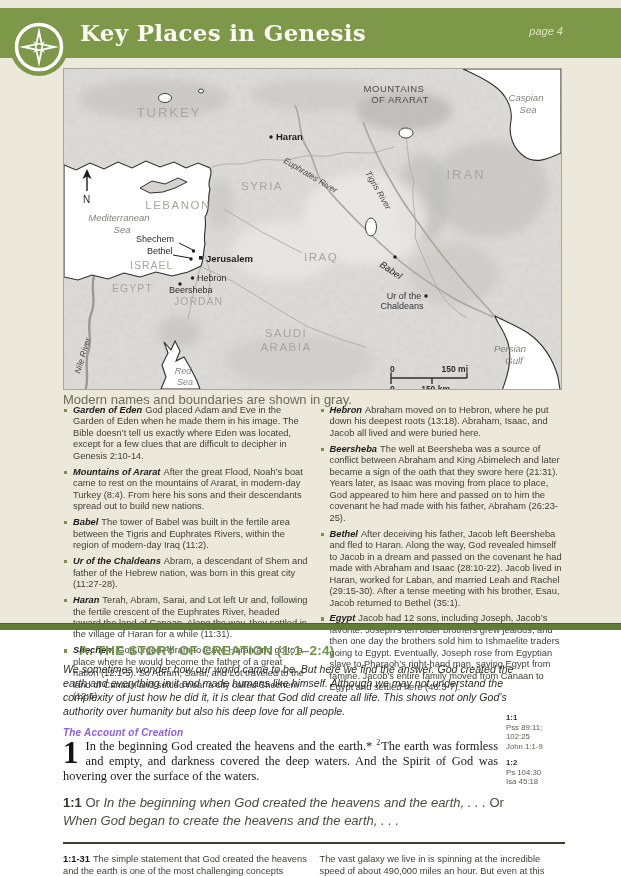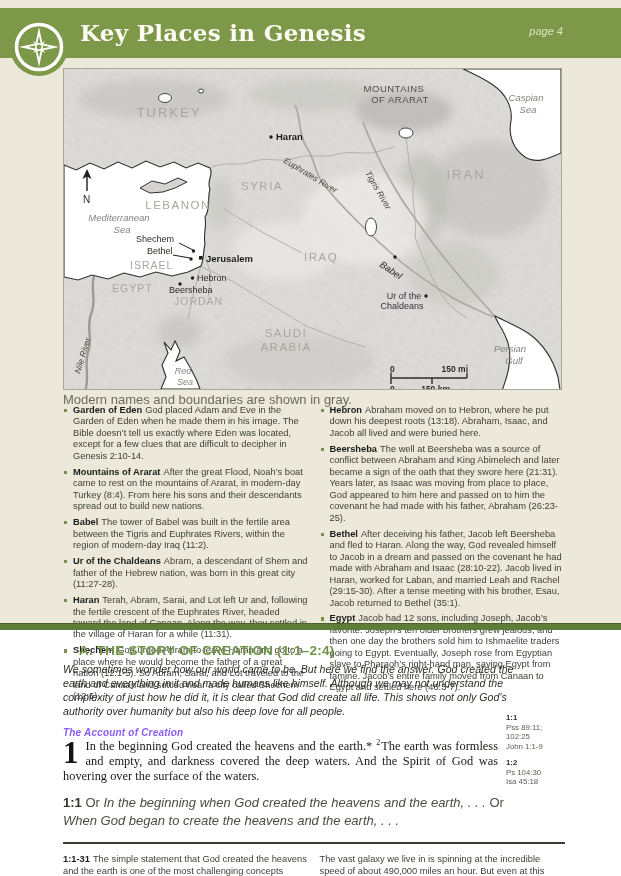--- a/index.html
+++ b/index.html
@@ -33,21 +33,21 @@
   .region{fill:#4e4e48;font-size:9.5px;letter-spacing:.5px;}
   .scale-lbl{fill:#2c2c28;font-size:8.5px;font-weight:bold;}
   .north-lbl{fill:#2c2c28;font-size:10px;}
 
   
   .cols{position:absolute;left:63px;top:405px;width:502px;display:flex;gap:11px;}
   .col{width:246px;}
   .col ul{margin:0;padding:0;list-style:none;}
   .col li{position:relative;padding-left:10px;margin-bottom:4.5px;font-size:9.3px;line-height:1.235;color:#3e3e38;}
   .col li::before{content:"";position:absolute;left:1px;top:4px;width:3.2px;height:3.2px;background:#7c8f52;}
-  .col li b{color:#1c1c1a;margin-right:3px;}
+  .col li b{color:#1c1c1a;margin-right:3px;font-style:italic;}
 
   
   .divider{position:absolute;left:0;top:623px;width:621px;height:6px;background:#5e7d36;border-top:1px solid #48632a;}
 
   
   .section{position:absolute;left:63px;top:643px;width:502px;}
   .sec-head{font-size:13.5px;font-weight:bold;color:#6f9447;letter-spacing:.2px;margin:0 0 5px 16px;}
   .sec-intro{font-style:italic;font-size:10.6px;line-height:1.32;color:#2d2d28;width:462px;margin:0 0 8px 0;}
   .account-head{font-style:italic;font-weight:bold;font-size:10px;color:#8b5cf6;margin:0 0 0 0;letter-spacing:.2px;}
   .verse{width:435px;font-family:"Liberation Serif",serif;font-size:12.4px;line-height:1.22;color:#191917;text-align:justify;}

